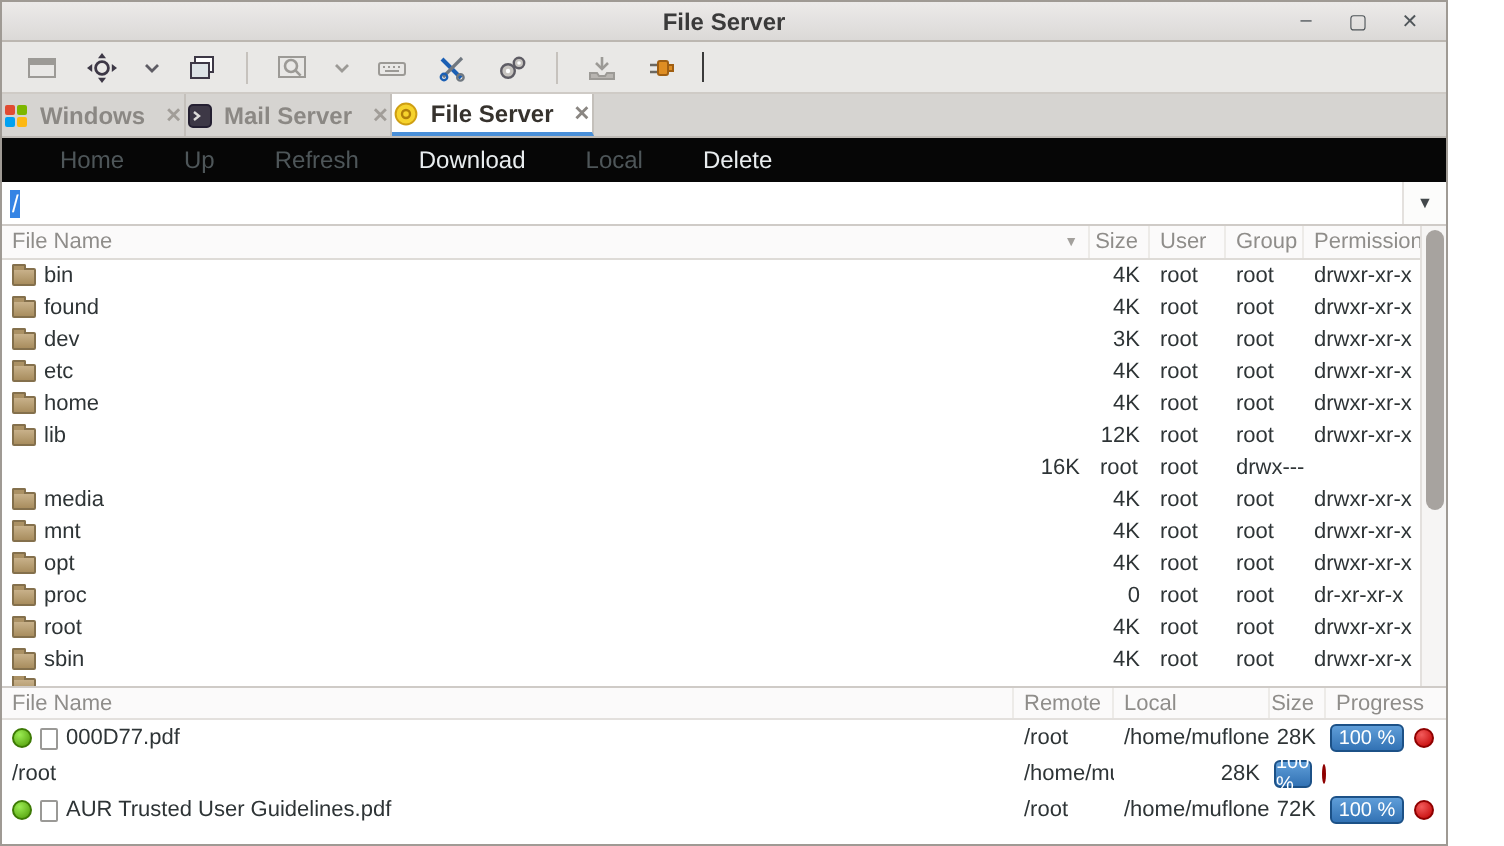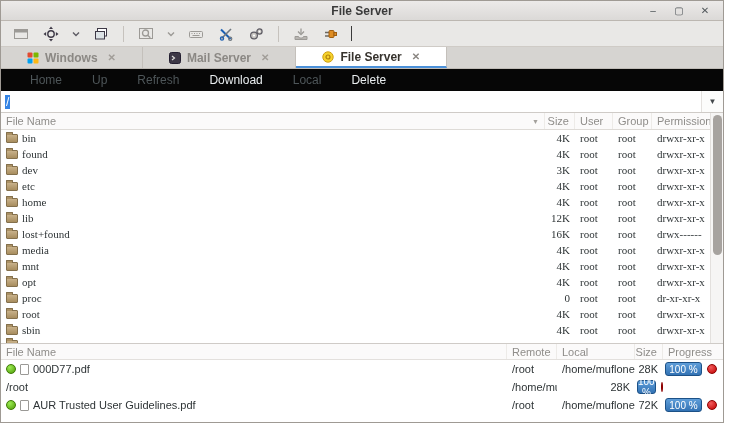--- a/index.html
+++ b/index.html
@@ -15,21 +15,21 @@
 
   
   .toolbar { height:26px; flex:0 0 26px; background:#e9e8e6; border-bottom:1px solid #cfcbc6; display:flex; align-items:center; padding-left:8px; gap:6px; }
   .tbtn { width:24px; height:22px; display:flex; align-items:center; justify-content:center; }
   .tbtn.narrow { width:14px; }
   .tsep { width:1px; height:16px; background:#c6c2bd; margin:0 4px; }
   .tcursor { width:1px; height:15px; background:#3a3a3a; margin-left:2px; }
 
   
   .tabbar { height:22px; flex:0 0 22px; background:#d6d4d1; display:flex; align-items:stretch; border-bottom:1px solid #bfbbb6; }
-  .tab { display:flex; align-items:center; gap:6px; padding:0 26px; font-size:12px; font-weight:bold; color:#8b8884; border-right:1px solid #c4c0bb; position:relative; }
+  .tab { display:flex; align-items:center; gap:6px; padding:0 1px; font-size:12px; font-weight:bold; color:#8b8884; border-right:1px solid #c4c0bb; position:relative; }
   .tab.active { background:#fff; color:#36322d; border-bottom:2px solid var(--accent,#4a90d9); }
   .tab .close { font-size:10px; color:#a19d98; margin-left:4px; }
   .tab.active .close { color:#8a8füll; color:#8a8682; }
 
   
   .actionbar { height:22px; flex:0 0 22px; background:#060606; display:flex; align-items:center; padding-left:14px; }
   .abtn { padding:0 15px; font-size:12px; line-height:22px; }
   .abtn.disabled { color:#4e5659; }
   .abtn.enabled { color:#e9edef; }
 
@@ -40,35 +40,35 @@
   .addr-drop { width:22px; height:100%; border-left:1px solid #e4e1de; display:flex; align-items:center; justify-content:center; color:#43484b; font-size:8px; background:#fcfcfb; }
 
   
   .listarea { flex:0 0 230px; position:relative; background:#fff; }
   .grid-top { display:grid; grid-template-columns:1fr 30px 38px 39px 58px; }
   .lheader { height:17px; margin-right:13px; background:#fbfafa; border-bottom:1px solid #dedbd7; }
   .lheader .hcell { display:flex; align-items:center; color:#8f8d8a; padding:0 5px; border-right:1px solid #edebe8; overflow:hidden; white-space:nowrap; }
   .lheader .hcell.name { justify-content:space-between; }
   .sort-arrow { color:#a3a09c; font-size:7px; }
   .lbody { margin-right:13px; }
-  .frow { height:16px; align-items:center;font-family:Liberation Serif, serif; }
+  .frow { height:16px; align-items:center; }
   .cell { padding:0 5px; overflow:hidden; white-space:nowrap; display:flex; align-items:center; gap:4px; }
   .cell.num { justify-content:flex-end; }
   .folder { width:12px; height:9px; flex:0 0 12px; background:linear-gradient(#c8b18a,#a88d5e); border:1px solid #84704c; border-radius:1px; position:relative; }
   .folder::before { content:""; position:absolute; top:-3px; left:-1px; width:5px; height:2px; background:#ab9164; border:1px solid #84704c; border-bottom:none; border-radius:1px 1px 0 0; }
   .partial-row { height:5px; overflow:hidden; padding:1px 5px 0; }
   .vscroll { position:absolute; top:0; right:0; bottom:0; width:13px; background:#f6f5f4; border-left:1px solid #e3e0dd; }
   .vthumb { position:absolute; top:2px; left:2px; width:9px; height:140px; background:#a7a39f; border-radius:5px; }
 
   
   .transfers { flex:1; border-top:1px solid #cfcbc7; background:#fff; display:flex; flex-direction:column; }
   .grid-bot { display:grid; grid-template-columns:1fr 50px 78px 28px 60px; }
   .theader { height:16px; background:#fbfafa; border-bottom:1px solid #e3e0dd; }
   .theader .hcell { display:flex; align-items:center; color:#8f8d8a; padding:0 5px; border-right:1px solid #edebe8; white-space:nowrap; overflow:hidden; }
-  .trow { height:18px; align-items:center;text-align:center; }
+  .trow { height:18px; align-items:center; }
   .status-dot { width:10px; height:10px; flex:0 0 10px; border-radius:50%; background:radial-gradient(circle at 35% 30%, #9bec53, var(--status-green,#4e9a06)); border:1px solid #3d7a05; }
   .doc-icon { width:9px; height:11px; flex:0 0 9px; background:#fff; border:1px solid #9a9996; border-radius:1px; }
   .progress-cell { display:flex; align-items:center; gap:5px; padding:0 2px; }
   .progress-btn { width:37px; height:14px; border-radius:3px; background:linear-gradient(#5f9ed9, var(--progress-blue,#3272b4)); border:1px solid #1c5187; color:#fff; font-size:10px; display:flex; align-items:center; justify-content:center; }
   .stop-dot { width:10px; height:10px; border-radius:50%; background:radial-gradient(circle at 35% 30%, #f25b5b, var(--stop-red,#c00000)); border:1px solid #8e0000; }
   .filler { flex:1; background:#fff; }
 </style>
 </head>
 <body>
 
@@ -283,24 +283,20 @@
             <span class="folder"></span>
             <span>lib</span>
           </span>
           <span class="cell num">12K</span>
           <span class="cell">root</span>
           <span class="cell">root</span>
           <span class="cell">drwxr-xr-x</span>
         </div>
 
         <div class="frow grid-top">
-          <span class="cell">
-            <span class="folder"></span>
-            <span>lost+found</span>
-          </span>
           <span class="cell num">16K</span>
           <span class="cell">root</span>
           <span class="cell">root</span>
           <span class="cell">drwx------</span>
         </div>
 
         <div class="frow grid-top">
           <span class="cell">
             <span class="folder"></span>
             <span>media</span>

